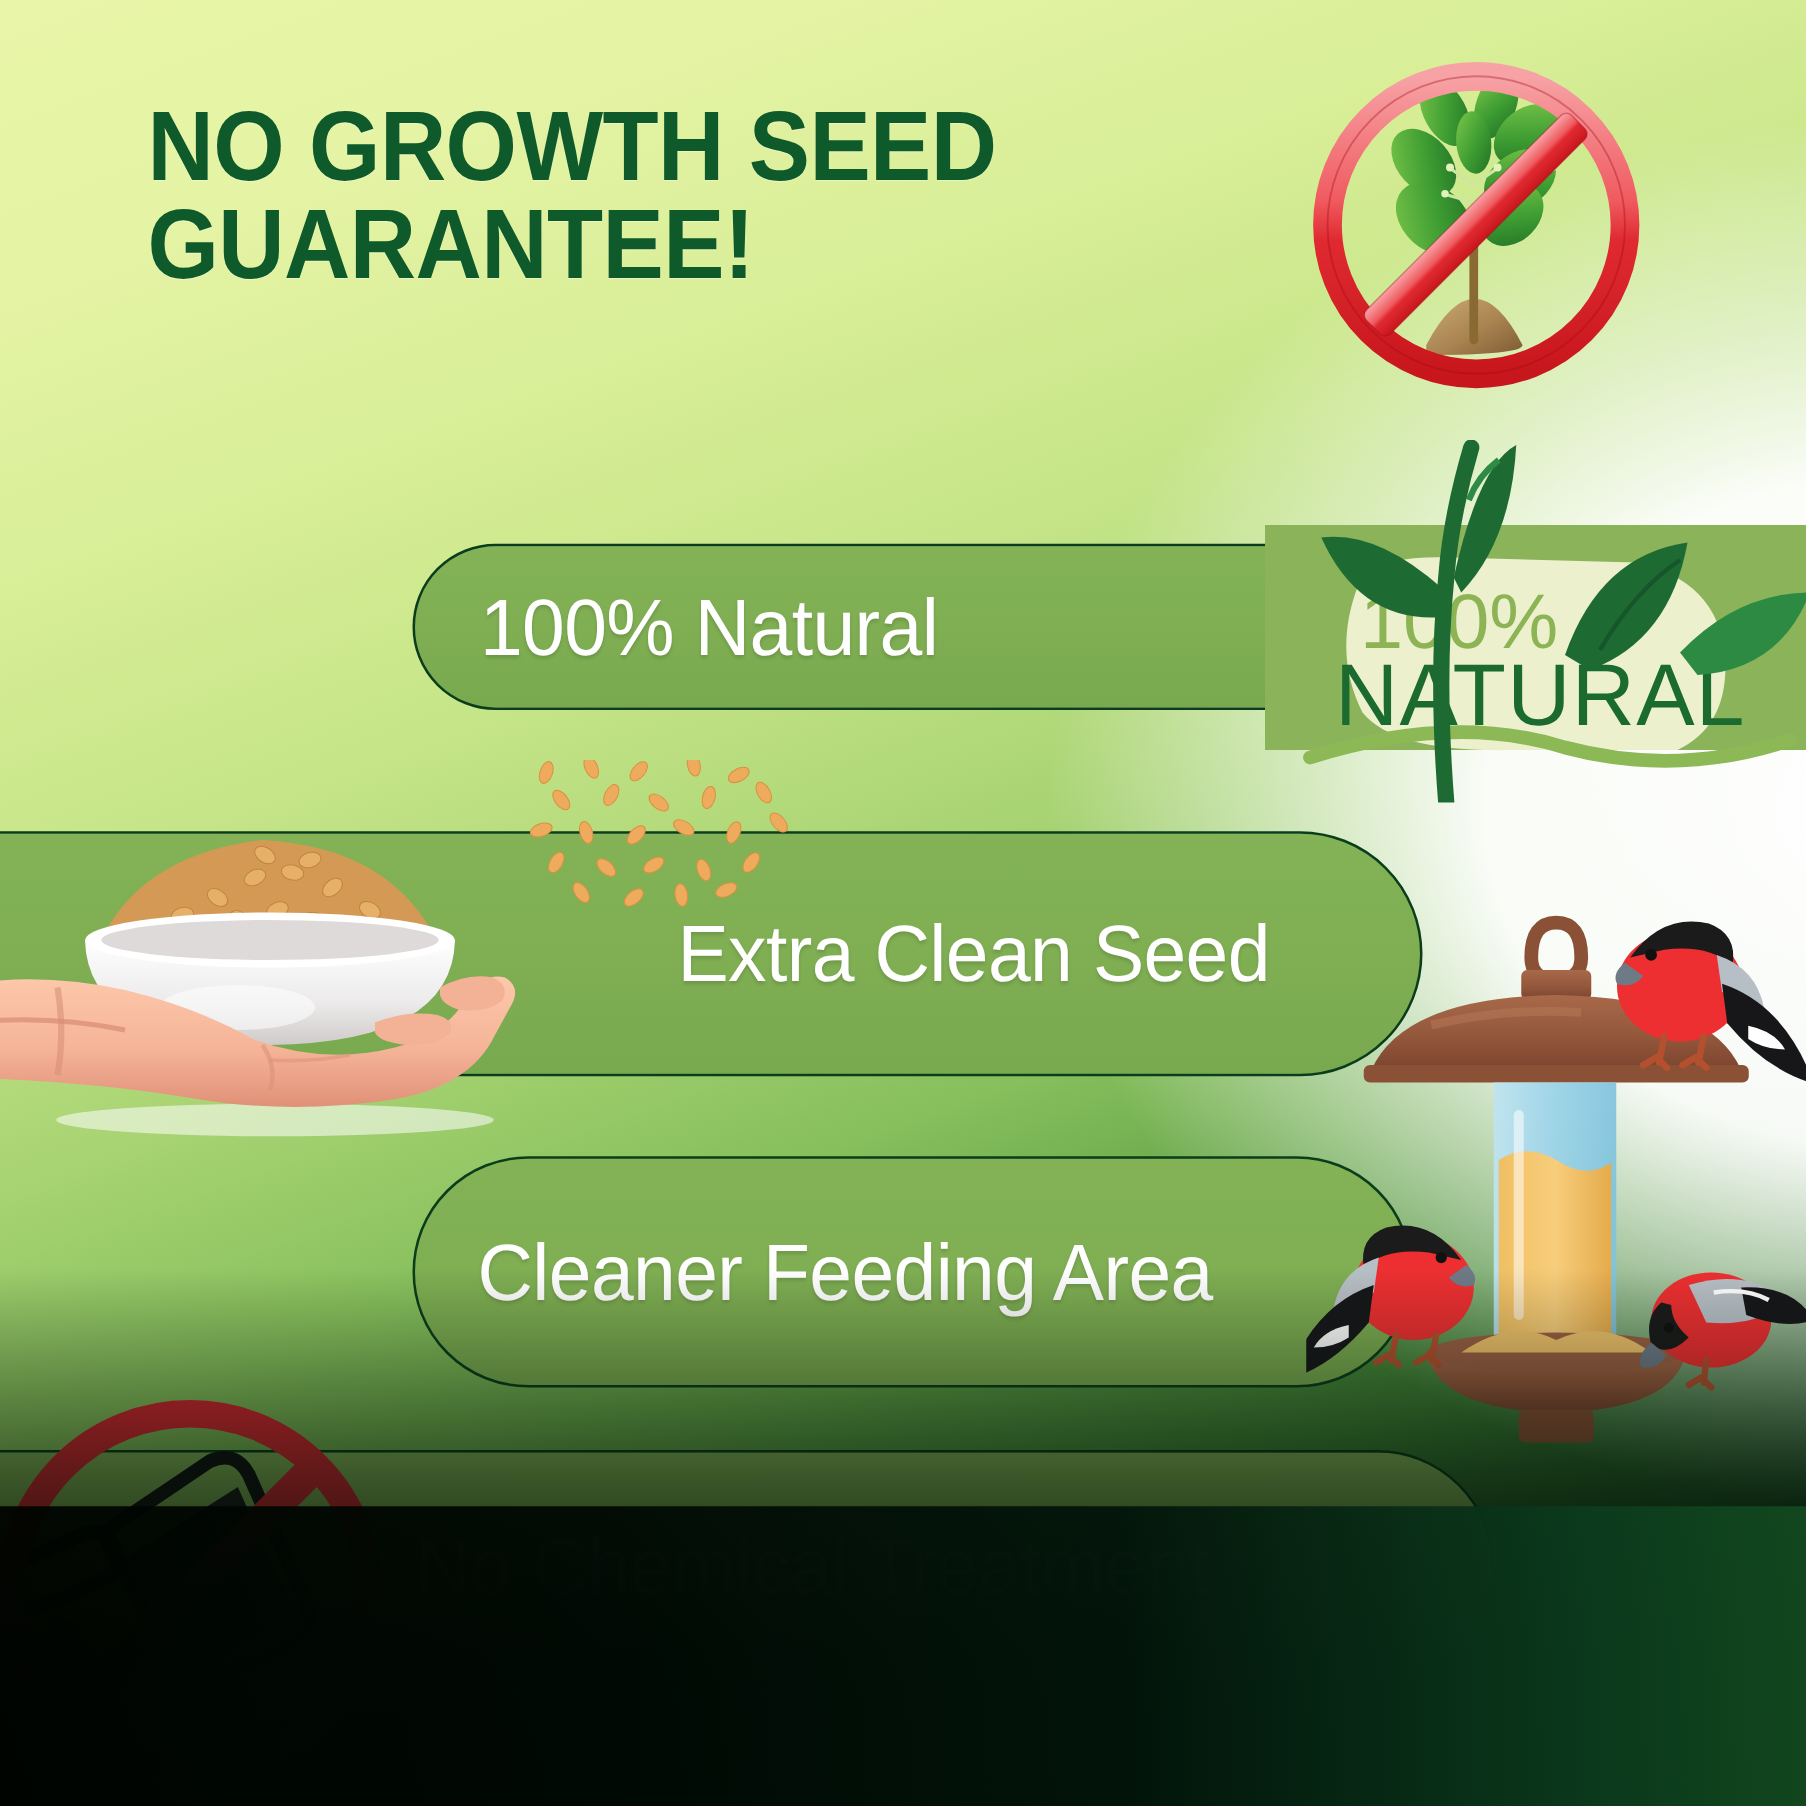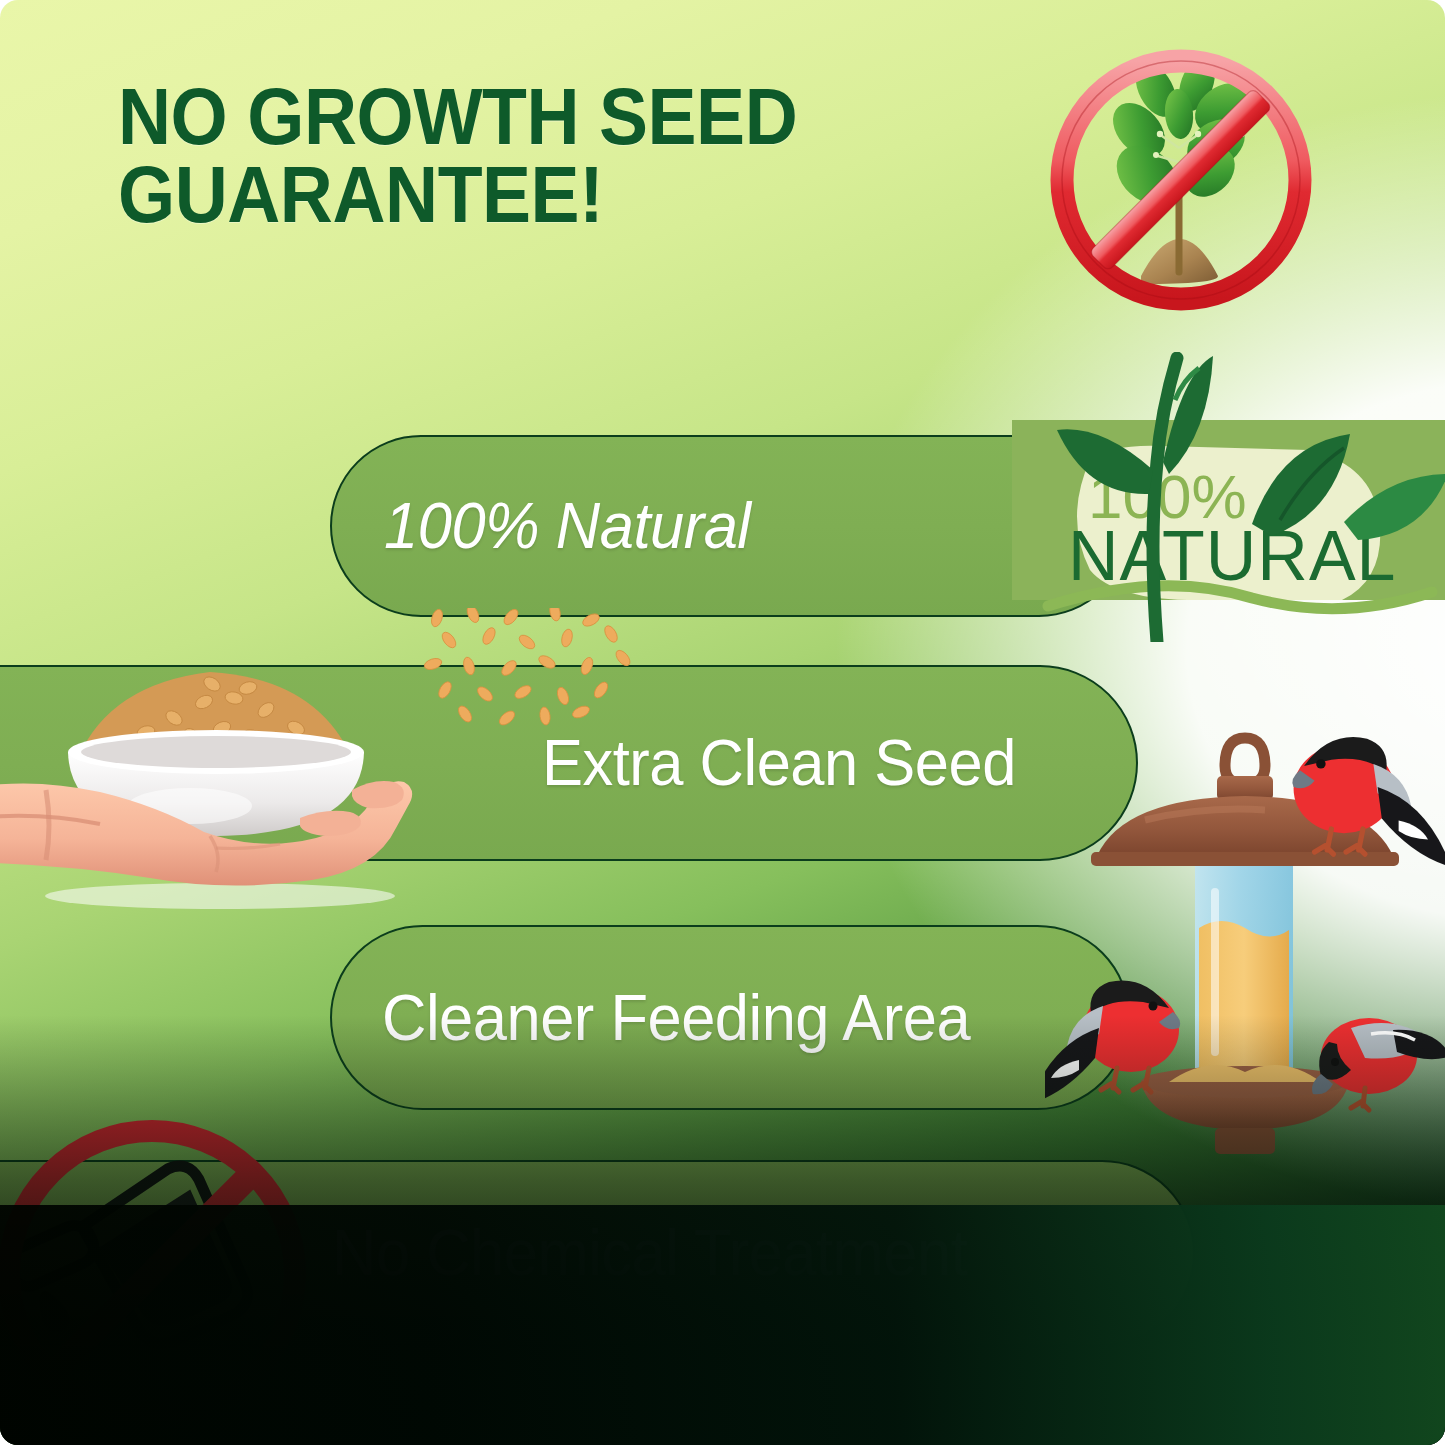--- a/index.html
+++ b/index.html
@@ -17,21 +17,20 @@
         #e4f3a4 12%,
         #d8ee97 24%,
         #c6e588 36%,
         #a9d473 48%,
         #86bf5c 59%,
         #5e9e45 69%,
         #3c7c33 78%,
         #205426 86%,
         #0c2d16 93%,
         #020c05 100%);
-    border-radius: 18px;
   }
   
   .bottom-wash{
     position:absolute;left:0;right:0;bottom:0;height:430px;
     background:linear-gradient(to bottom, rgba(3,20,8,0) 0%, rgba(2,14,5,0.55) 38%, rgba(1,8,3,0.95) 72%, #010703 100%);
     pointer-events:none;
   }
   .bottom-wash2{
     position:absolute;left:0;right:0;bottom:0;height:240px;
     background:linear-gradient(to right, #000400 0%, #000803 30%, #02140a 62%, #0b3b1d 88%, #12491f 100%);
@@ -56,21 +55,21 @@
     box-sizing:border-box;
     display:flex;align-items:center;
   }
   .pill span{
     color:#ffffff;font-size:64px;font-weight:normal;
     font-family:"Liberation Sans",sans-serif;
     letter-spacing:-.5px;white-space:nowrap;
     transform:scaleX(.96);transform-origin:left center;
     text-shadow:0 2px 3px rgba(0,0,0,.13);
   }
-  #pill1{left:330px;top:435px;width:800px;height:182px;border-radius:95px;font-style:italic;}
+  #pill1{left:330px;top:435px;width:800px;height:133px;border-radius:95px;}
   #pill1 span{margin-left:52px;}
   #pill2{left:-170px;top:665px;width:1308px;height:196px;border-radius:100px;}
   #pill2 span{margin-left:710px;}
   #pill3{left:330px;top:925px;width:800px;height:185px;border-radius:95px;}
   #pill3 span{margin-left:50px;}
   #pill4{left:-190px;top:1160px;width:1385px;height:186px;border-radius:95px;}
   #pill4 span{margin-left:520px;}
 
   
   #no-plant{position:absolute;left:1046px;top:44px;width:270px;height:272px;}

